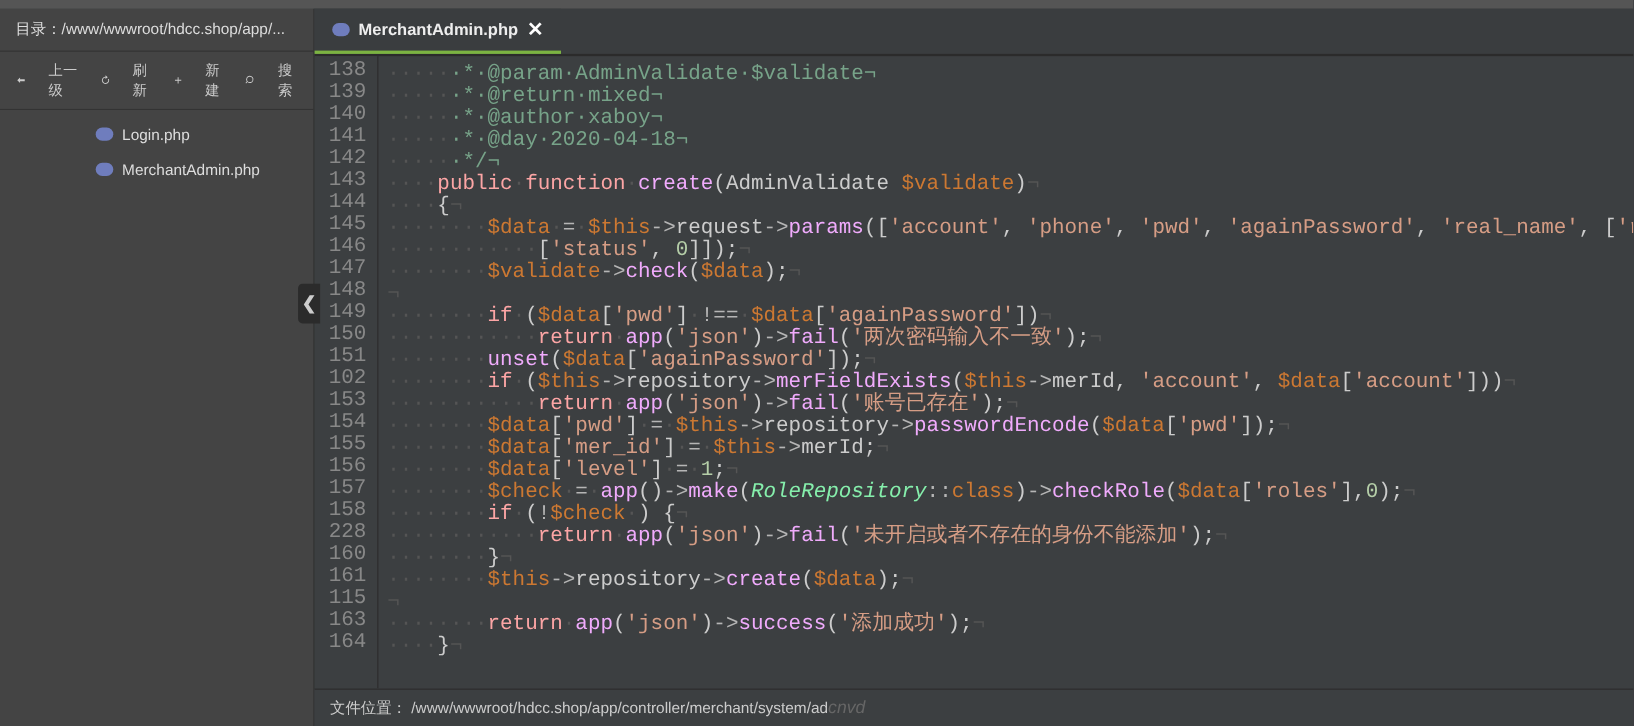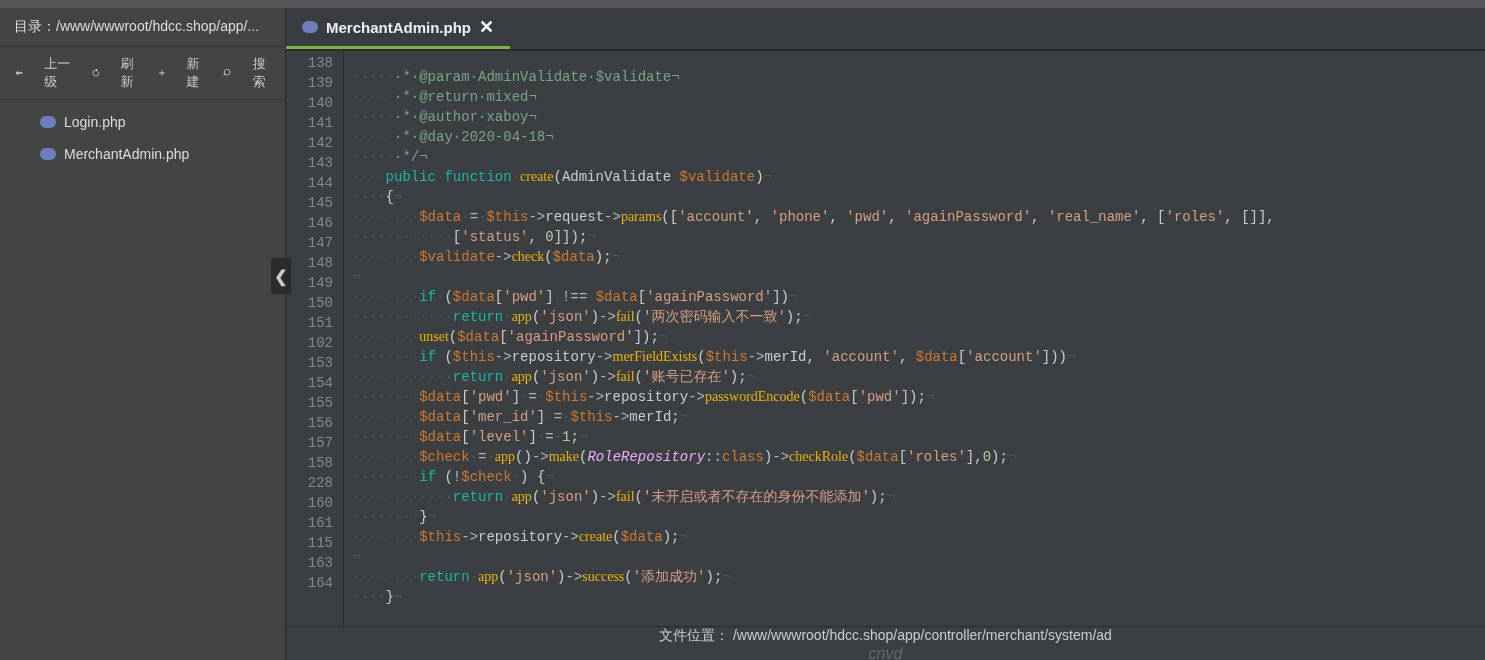--- a/index.html
+++ b/index.html
@@ -48,20 +48,21 @@
 }
 .tool-item {
   display: inline-flex;
   align-items: center;
   gap: 20px;
   cursor: pointer;
 }
 .tool-item svg { width: 14px; height: 14px; fill: #ccc; }
 .file-list {
   padding-top: 6px;
+  padding-left: 47px;
 }
 .file-item {
   display: flex;
   align-items: center;
   gap: 8px;
   padding: 8px 14px 8px 40px;
   font-size: 14px;
   color: #ddd;
   cursor: pointer;
 }
@@ -100,52 +101,52 @@
   font-weight: bold;
   color: #fff;
   cursor: pointer;
   line-height: 1;
 }
 .code-area {
   flex: 1;
   display: flex;
   overflow: hidden;
   font-family: Consolas, "Courier New", monospace;
-  font-size: 14px;
+  font-size: 19px;
   line-height: 20px;
 }
 .gutter {
   width: 58px;
   background: #3c3f41;
   text-align: right;
   color: #888;
   padding-right: 10px;
   padding-top: 2px;
   user-select: none;
   border-right: 1px solid #2b2b2b;
 }
 .gutter div { height: 20px; }
 .code-lines {
   flex: 1;
   padding-left: 8px;
-  padding-top: 16px;
+  padding-top: 6px;
   white-space: pre;
   overflow: hidden;
 }
 .code-lines .line { height: 20px; }
 .ws { color: #555; }
 .comment { color: #77a389; }
-.keyword { color: #14b8a6; }
+.keyword { color: #fca5a5; }
 .var { color: #cc7832; }
 .str { color: #d69d85; }
 .num { color: #b5cea8; }
 .op { color: #b5b5b5; }
 .punct { color: #ccc; }
-.method { color: #eab308; font-family: Liberation Serif, serif; }
-.class { color: #f0abfc; font-style: italic; }
+.method { color: #f0abfc; }
+.class { color: #86efac; font-style: italic; }
 .propstatic { color: #cc7832; }
 .collapse-handle {
   position: absolute;
   left: -15px;
   top: 250px;
   width: 20px;
   height: 36px;
   background: #2b2b2b;
   border-radius: 4px 0 0 4px;
   display: flex;
@@ -158,21 +159,20 @@
 }
 .status-bar {
   height: 34px;
   background: #3c3f41;
   border-top: 1px solid #2b2b2b;
   padding: 0 14px;
   display: flex;
   align-items: center;
   font-size: 14px;
   color: #ccc;
-  flex-direction: column;
 }
 .watermark {
   font-size: 16px;
   color: #666;
   font-style: italic;
 }
 </style>
 </head>
 <body>
 

